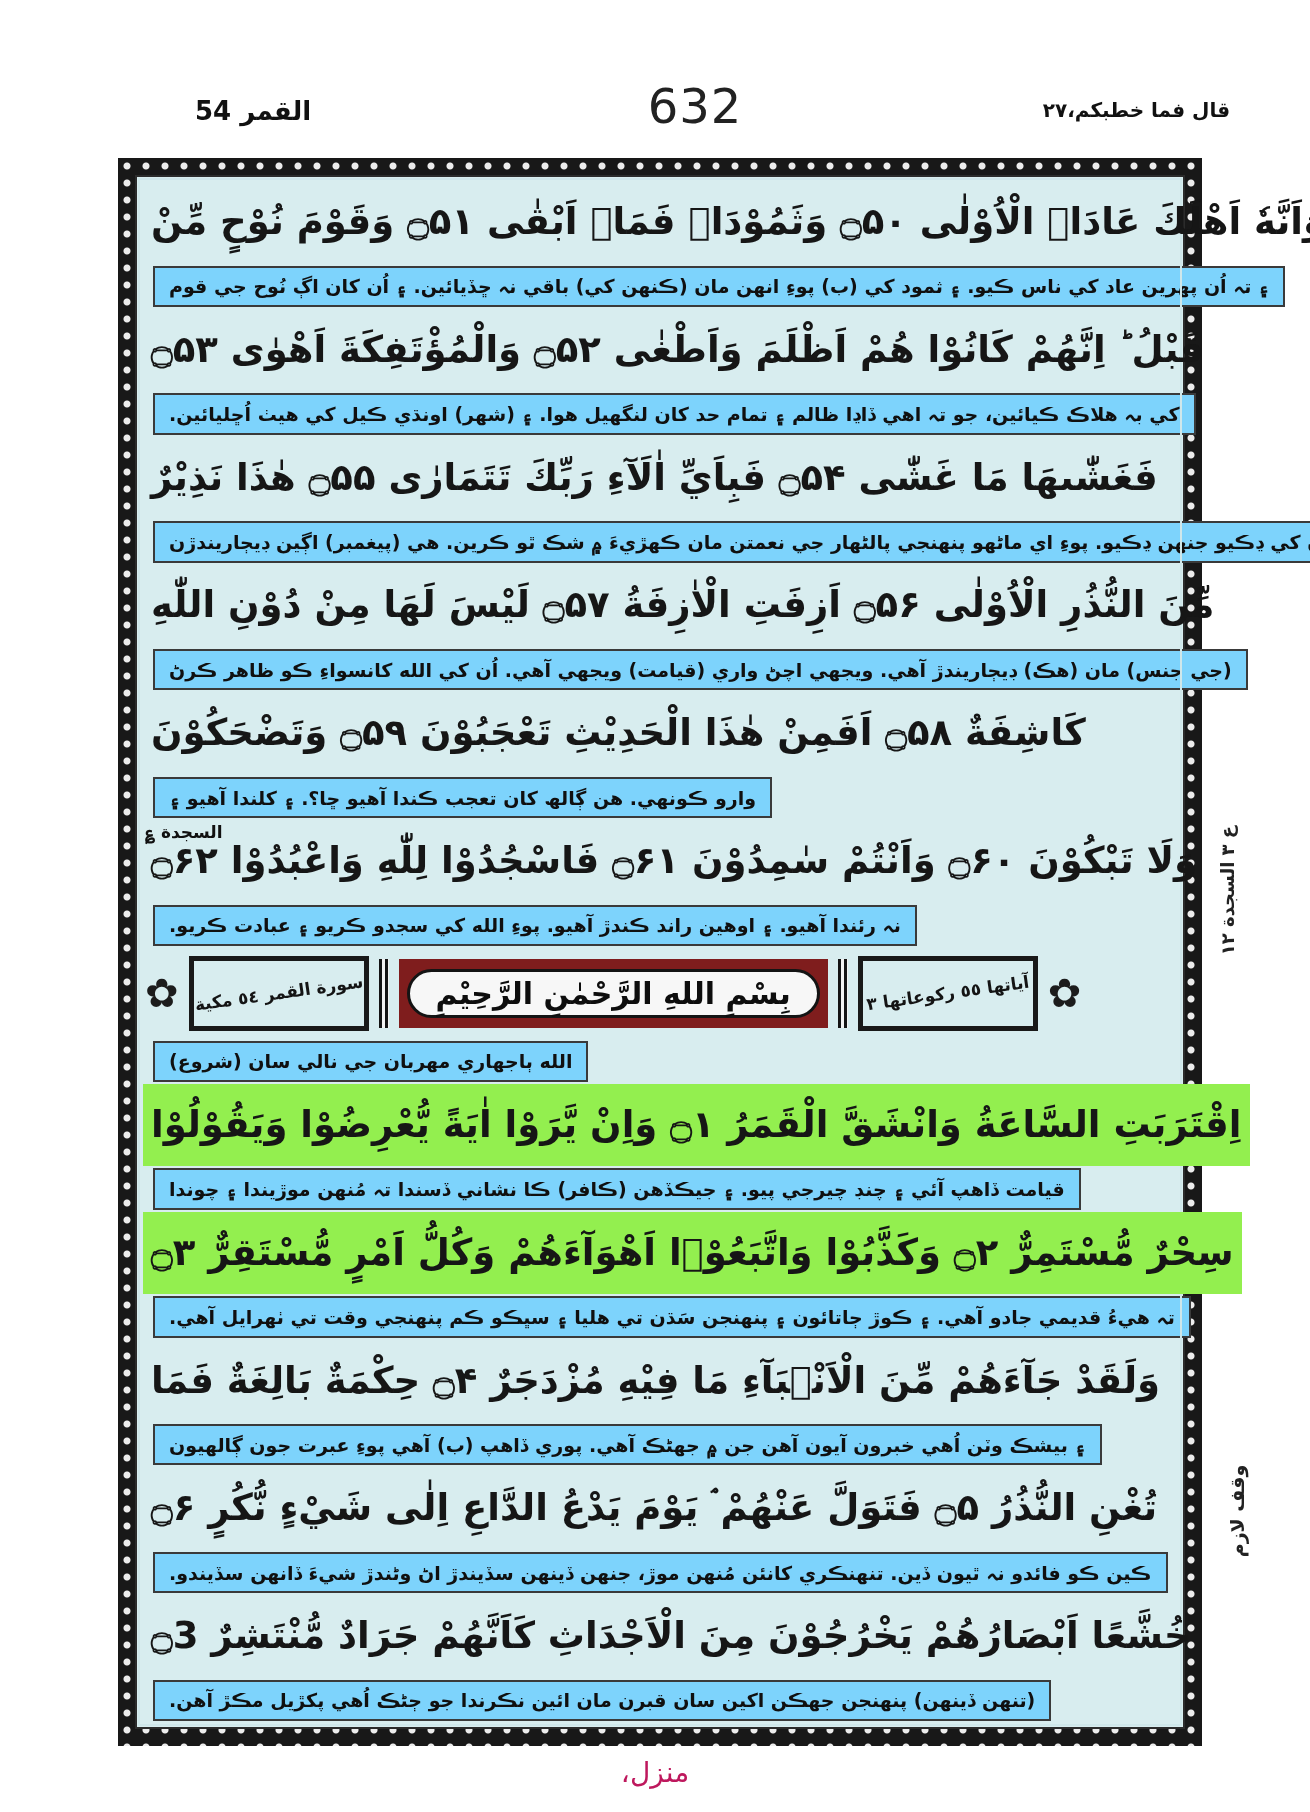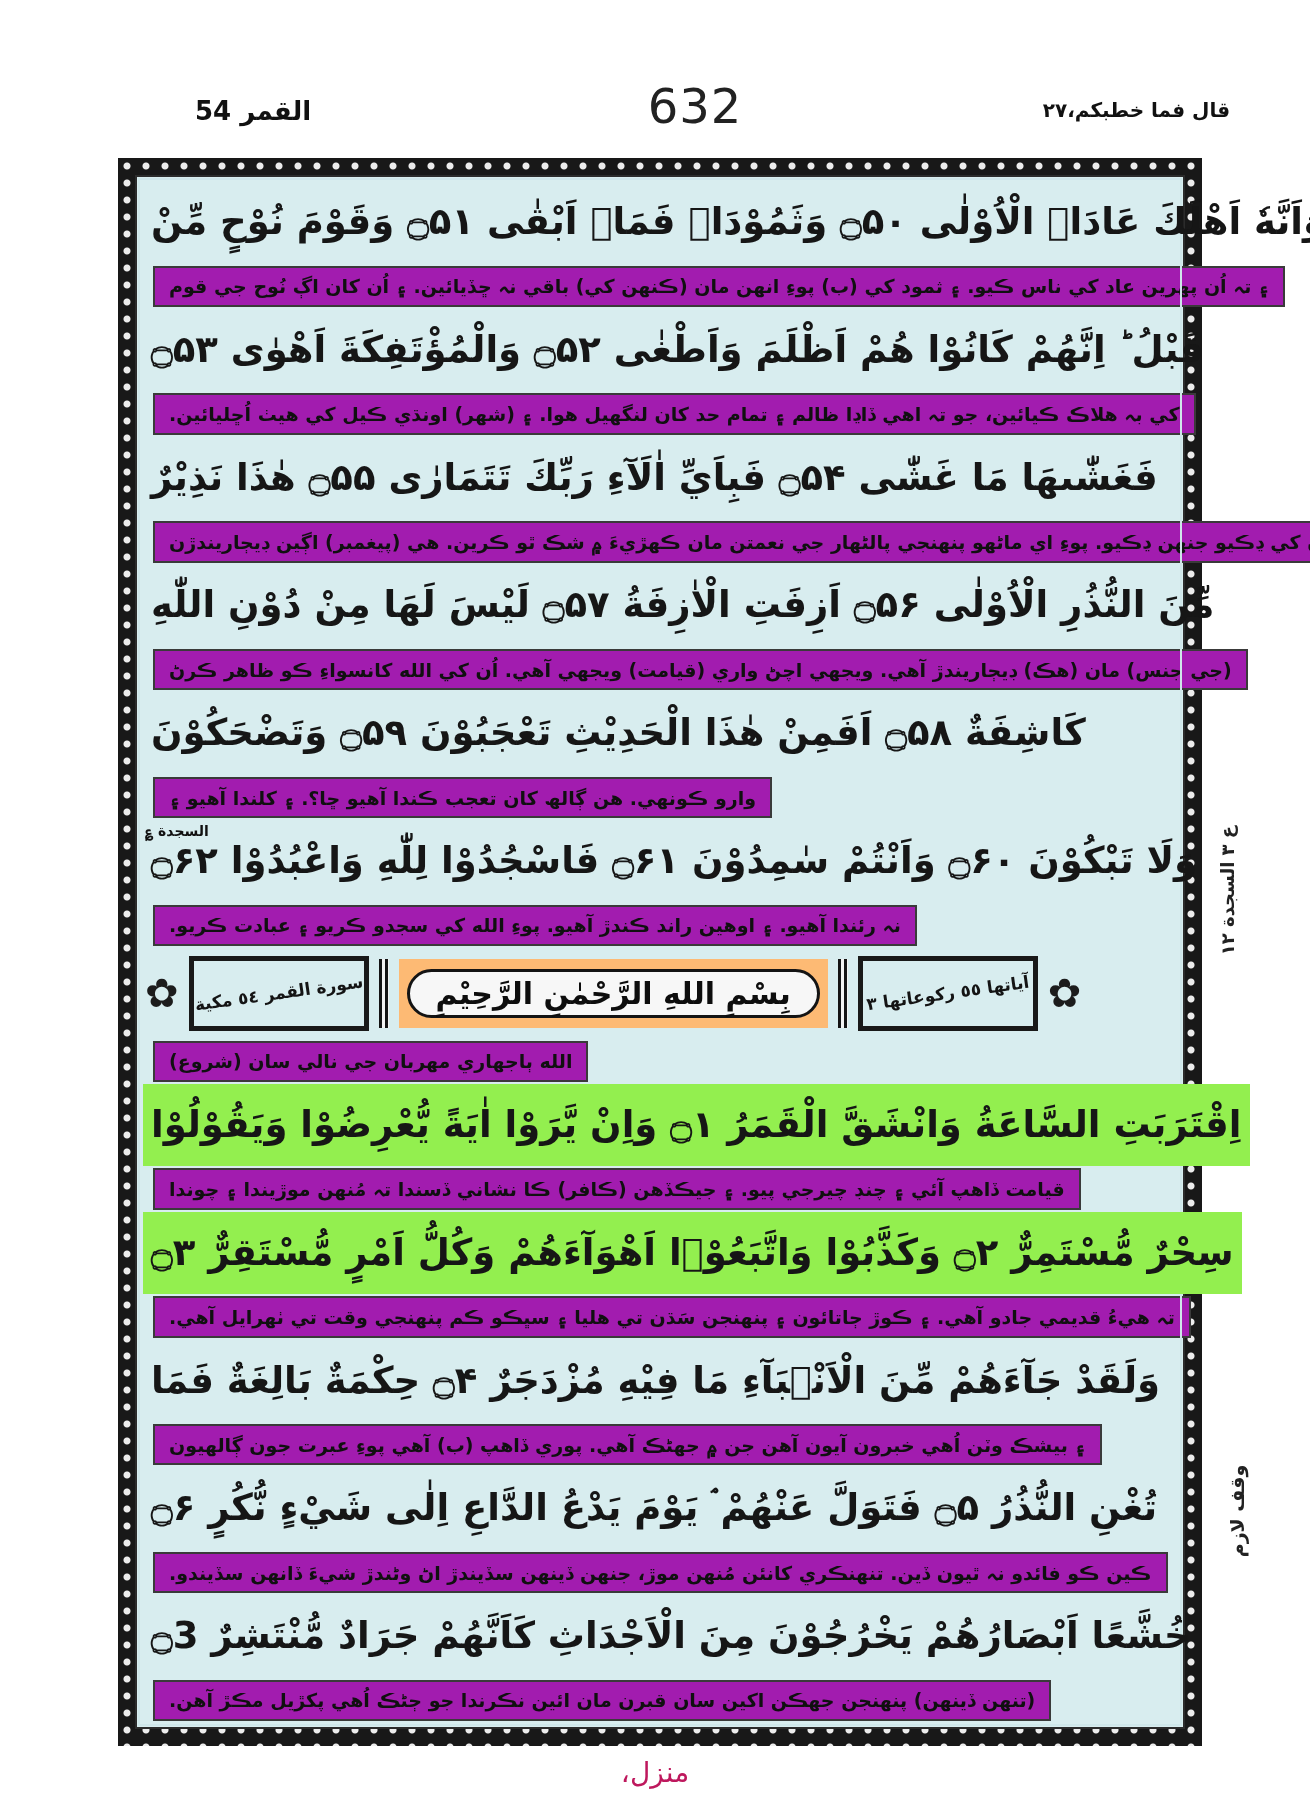--- a/index.html
+++ b/index.html
@@ -18,32 +18,32 @@
          background-size:19px 17px;}
   .frame-inner{width:100%;height:100%;box-sizing:border-box;border:2px solid #2b2b2b;outline:2px solid #cfe7ea;outline-offset:-5px;
                background:#d8edef;display:flex;flex-direction:column;padding:4px 6px;align-items:flex-end;}
 
   
   .ayah-row{flex:2 1 0;display:flex;align-items:center;position:relative;padding:0 8px;}
   .ayah-text{width:100%;direction:rtl;font-weight:bold;color:#161616;font-size:37px;line-height:1.1;
              text-align:justify;text-align-last:justify;white-space:nowrap;letter-spacing:0;}
   .ayah-row.hl{background:#93ef4f;}
   .trans-row{flex:1 1 0;display:flex;align-items:stretch;padding:2px 10px;}
-  .trans-box{flex:1;background:#a21caf;border:2px solid #3a3a3a;display:flex;align-items:center;padding:0 14px;}
+  .trans-box{flex:1;background:#7dd3fc;border:2px solid #3a3a3a;display:flex;align-items:center;padding:0 14px;}
   .trans-text{width:100%;direction:rtl;font-size:19px;font-weight:bold;color:#101010;
               text-align:justify;text-align-last:justify;white-space:nowrap;}
 
-  .sajdah-mark{position:absolute;left:2px;top:4px;font-size:14px;font-weight:bold;color:#111;line-height:1;text-align:center;}
+  .sajdah-mark{position:absolute;left:2px;top:4px;font-size:17px;font-weight:bold;color:#111;line-height:1;text-align:center;}
 
   
   .bismillah-row{flex:2 1 0;display:flex;align-items:center;justify-content:center;gap:10px;padding:4px 2px;}
   .flower{font-size:40px;color:#1c1c1c;line-height:1;flex:0 0 auto;}
   .orn-box{flex:0 0 170px;height:78%;border:5px solid #191919;background:#d8edef;display:flex;align-items:center;justify-content:center;}
   .orn-box .orn-text{direction:rtl;font-size:17px;font-weight:bold;color:#141414;text-align:center;transform:rotate(-8deg);line-height:1.2;}
-  .bsm-panel{flex:0 0 400px;height:84%;background:#fdba74;display:flex;align-items:center;justify-content:center;padding:0 8px;box-sizing:border-box;}
+  .bsm-panel{flex:0 0 400px;height:84%;background:#7f1d1d;display:flex;align-items:center;justify-content:center;padding:0 8px;box-sizing:border-box;}
   .bsm-pill{background:#f7f7f7;border:3px solid #141414;border-radius:46px;box-shadow:0 0 0 3px #f7f7f7 inset;
             padding:4px 26px;direction:rtl;font-size:30px;font-weight:bold;color:#0d0d0d;white-space:nowrap;}
   .dbar{width:10px;height:84%;background:repeating-linear-gradient(90deg,#141414 0 3px,#f2f2f2 3px 6px);flex:0 0 auto;}
 
   
   .margin-note{position:absolute;direction:rtl;font-weight:bold;color:#222;white-space:nowrap;}
   .mn-ruku{right:18px;top:880px;transform:rotate(-90deg);transform-origin:center;font-size:18px;}
   .mn-waqf{right:26px;top:1500px;transform:rotate(-90deg);transform-origin:center;font-size:19px;}
 
   

